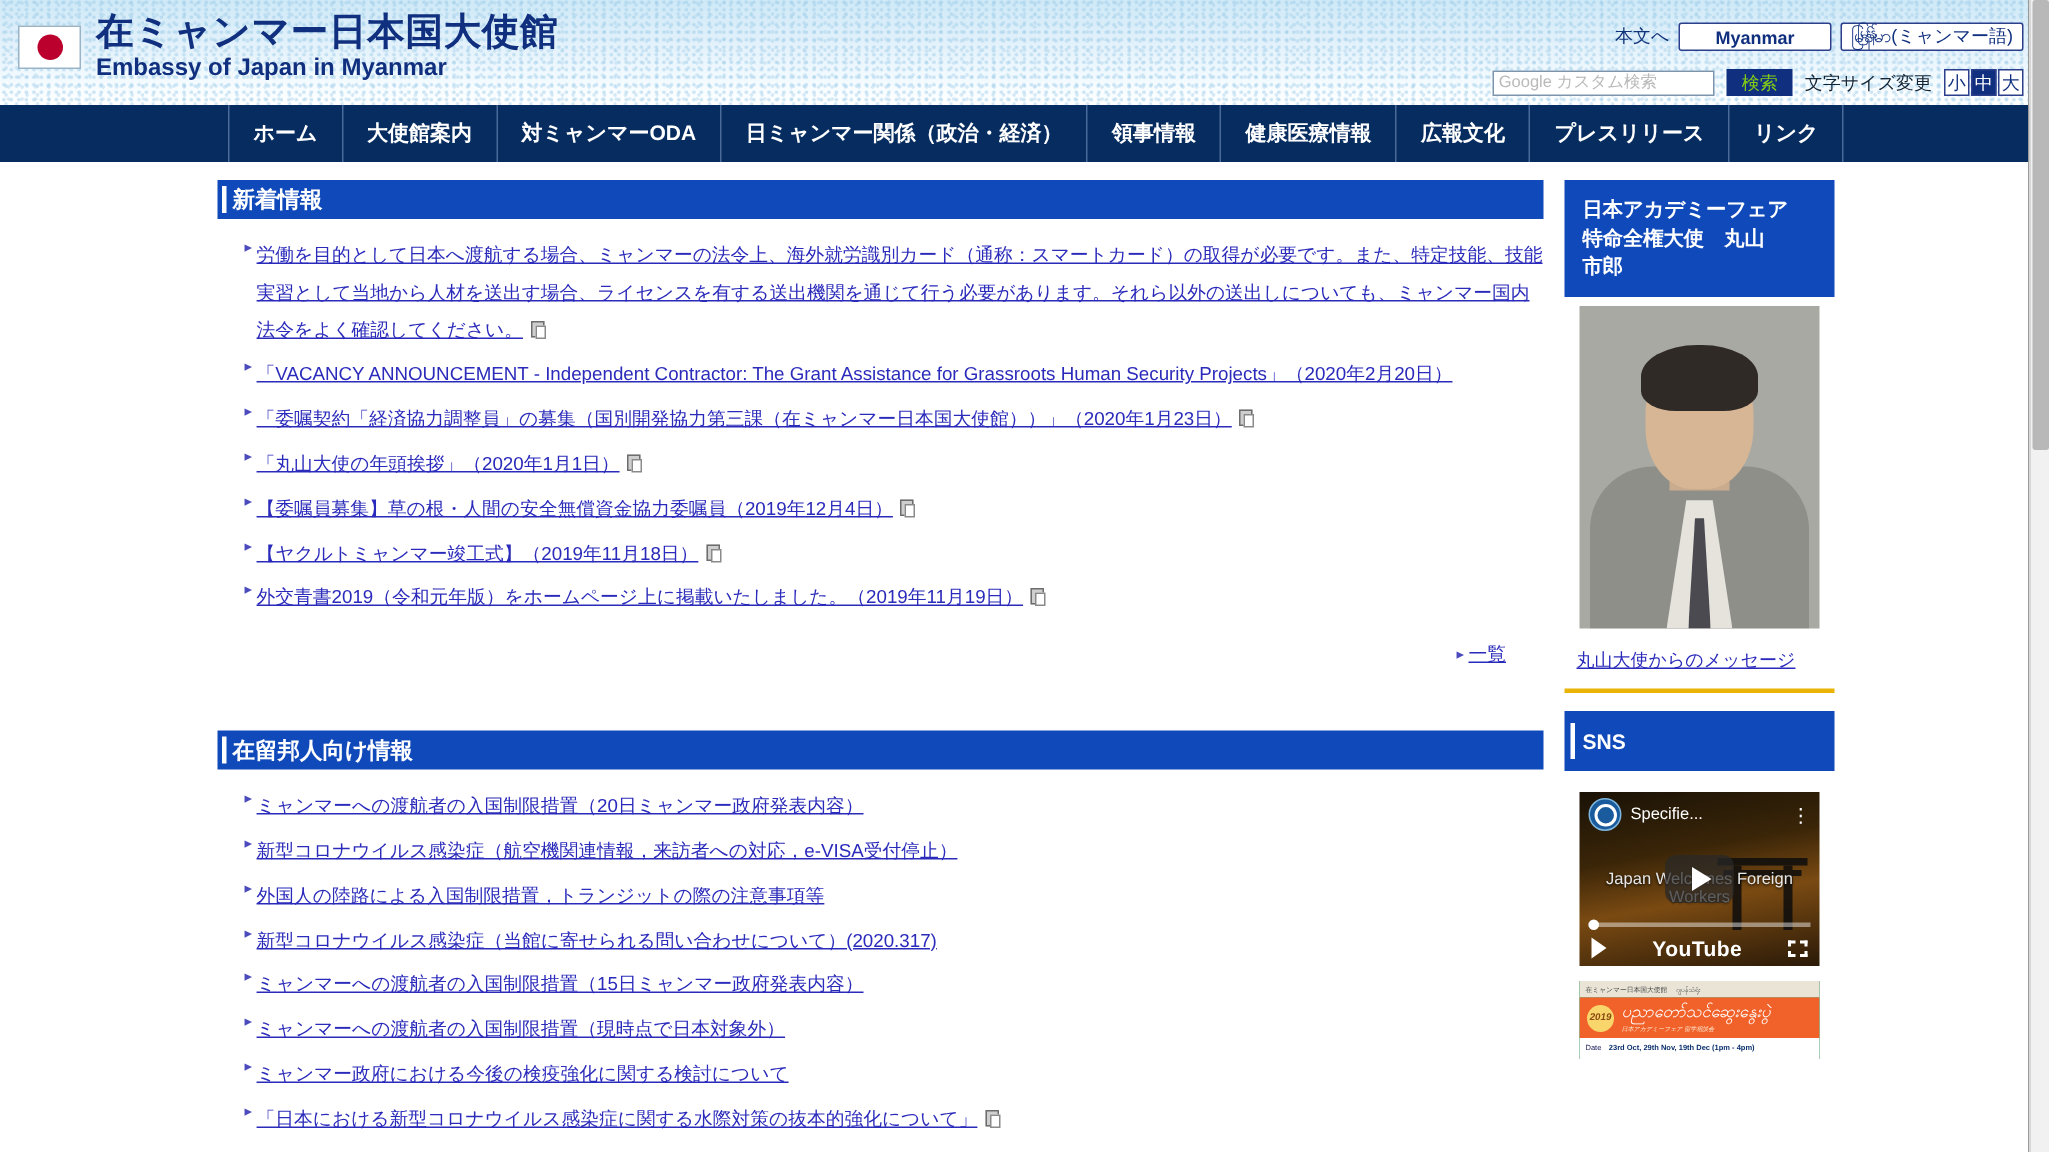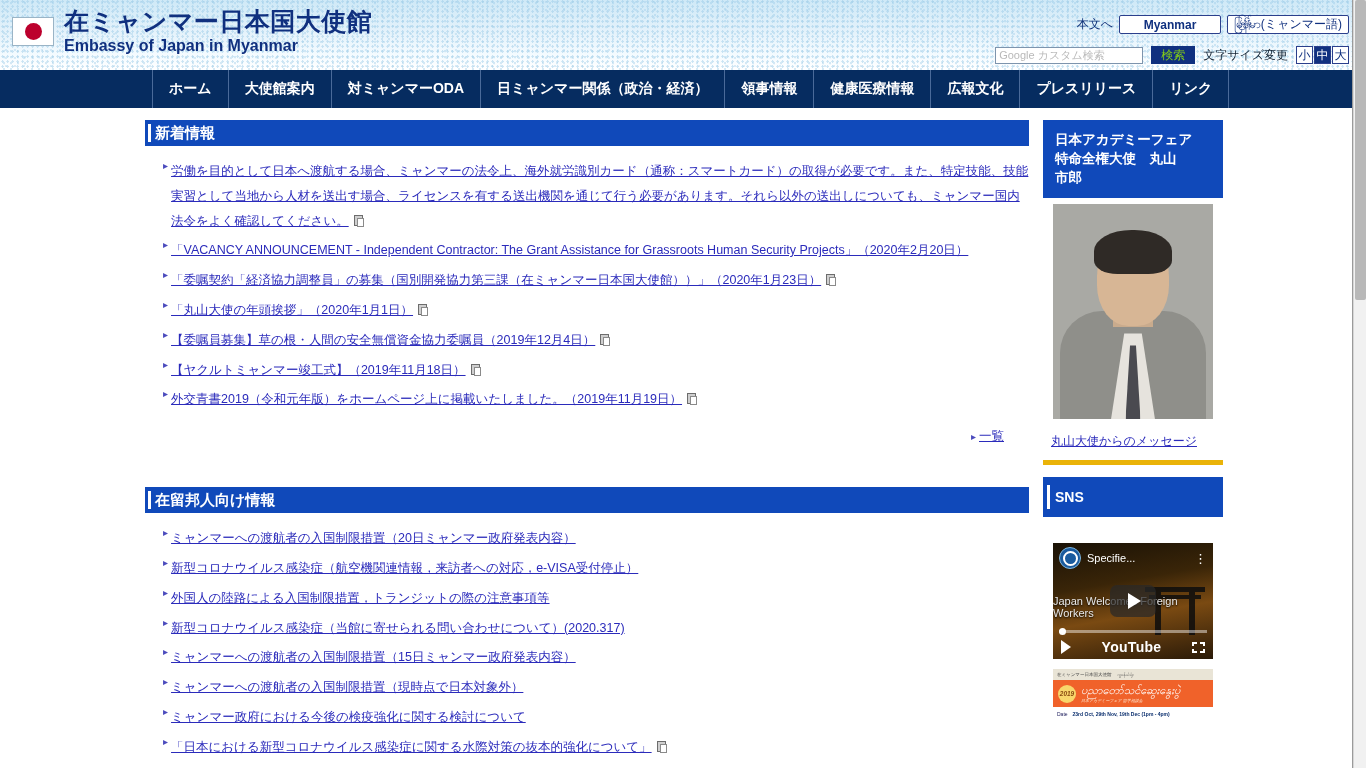--- a/index.html
+++ b/index.html
@@ -239,42 +239,42 @@
     background: #d7b695; border-radius: 46% 46% 44% 44%;
   }
   .ph-hair {
     position: absolute; left: 50%; transform: translateX(-50%);
     top: 26px; width: 78px; height: 44px;
     background: #2f2a26; border-radius: 48% 48% 30% 30%;
   }
   .amb-link-wrap {
     background: #ffffff;
     padding: 12px 0 10px 8px;
-    border-bottom: 5px solid #eab308;
+    border-bottom: 3px solid #eab308;
   }
   .amb-link { color: #2b2bbb; font-size: 12px; text-decoration: underline; }
 
   .sns-card { margin-top: 12px; width: 180px; }
   .sns-head {
     background: #1049ba; color: #ffffff;
     font-size: 14px; font-weight: bold;
     height: 40px; display: flex; align-items: center;
     padding-left: 12px; position: relative;
   }
   .sns-head::before {
     content: ""; position: absolute; left: 4px; top: 8px;
     width: 3px; height: 24px; background: #ffffff;
   }
   .sns-body { background: #ffffff; padding: 10px 8px 0 8px; }
 
   .yt {
     width: 160px; height: 116px;
     background: linear-gradient(170deg, #1a1206 0%, #3a2508 35%, #7a4a12 60%, #2a1a08 100%);
     position: relative; overflow: hidden;
-    margin: 16px auto 0 auto;
+    margin: 4px auto 0 auto;
   }
   .yt-top { position: absolute; left: 0; right: 0; top: 0; height: 30px; display: flex; align-items: center; padding: 0 6px; }
   .yt-avatar {
     width: 22px; height: 22px; border-radius: 50%;
     background: #1a5b9e; border: 1px solid #7fb6dd;
     display: flex; align-items: center; justify-content: center;
     flex: 0 0 auto;
   }
   .yt-avatar::after {
     content: ""; width: 11px; height: 11px; border-radius: 50%;
@@ -285,21 +285,21 @@
     white-space: nowrap; overflow: hidden; text-overflow: ellipsis;
     flex: 1 1 auto;
   }
   .yt-kebab { color: #ffffff; font-size: 13px; letter-spacing: 0; line-height: .6; padding-left: 4px; }
   .yt-torii {
     position: absolute; right: 6px; top: 36px; width: 64px; height: 56px;
     opacity: .85;
   }
   .yt-mid {
     position: absolute; left: 0; right: 0; top: 52px;
-    color: #e8e8e8; font-size: 11px;
+    text-align: center; color: #e8e8e8; font-size: 11px;
     text-shadow: 0 1px 2px #000;
   }
   .yt-play {
     position: absolute; left: 50%; top: 50%; transform: translate(-50%,-50%);
     width: 46px; height: 32px; border-radius: 7px;
     background: rgba(40,40,40,.72);
     display: flex; align-items: center; justify-content: center;
   }
   .yt-play::after {
     content: ""; width: 0; height: 0;

